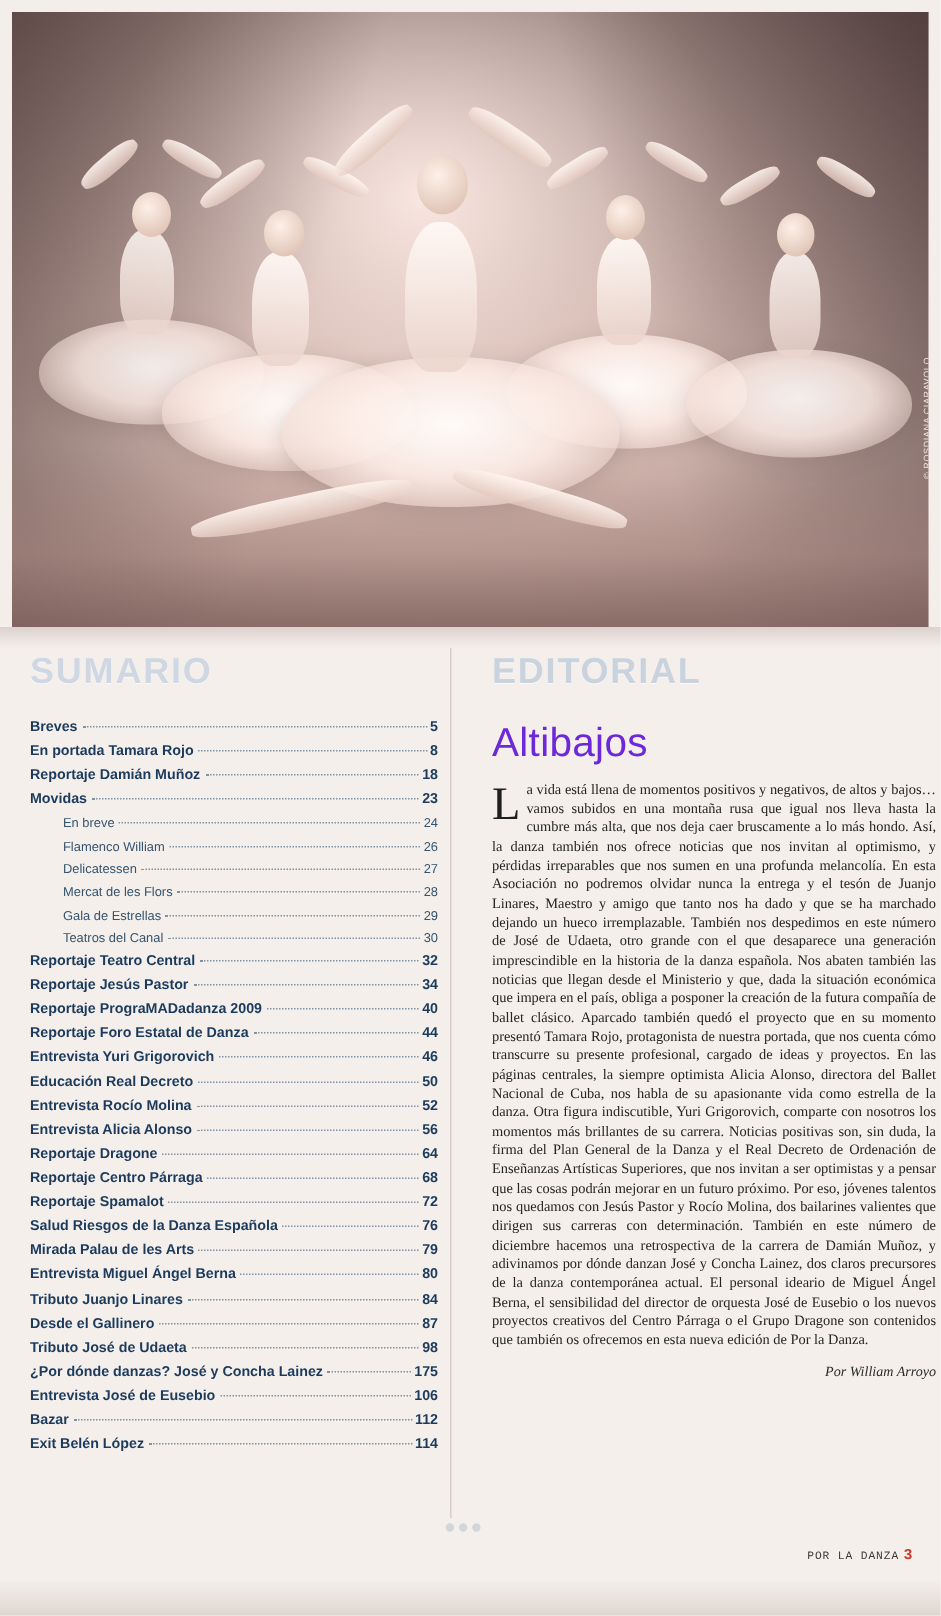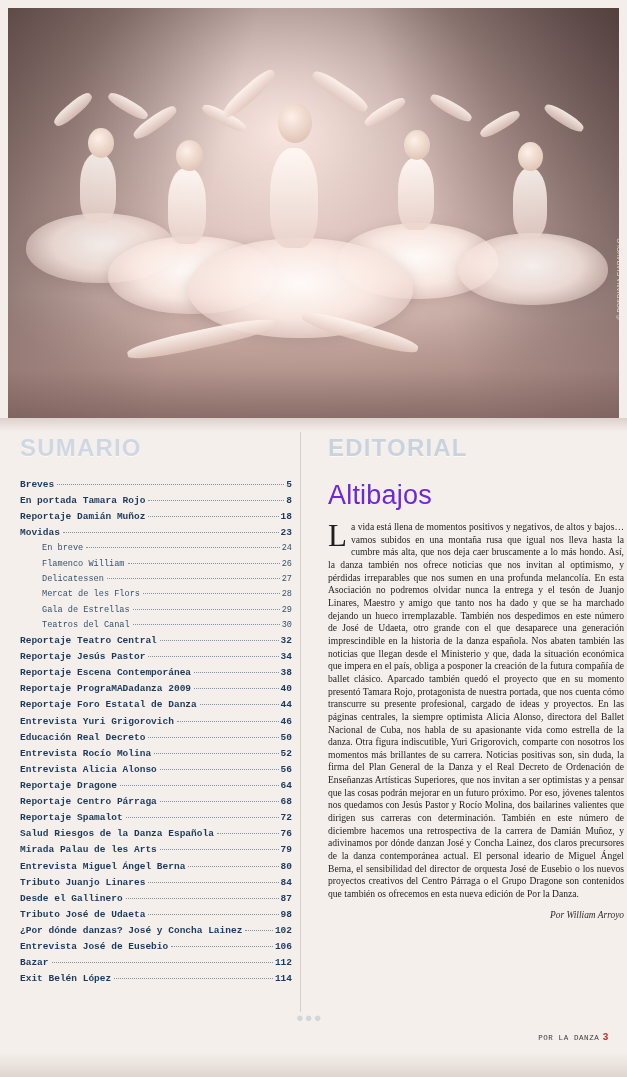--- a/index.html
+++ b/index.html
@@ -127,21 +127,21 @@
     color: #cfd8e2;
     margin: 0 0 18px 0;
     text-shadow: 0 1px 0 rgba(255,255,255,0.6);
   }
   h2.editorial-title {
     color: #c9d3de;
   }
 
   
   .toc {
-    font-family: Liberation Mono, monospace;
+    font-family: Liberation Sans, sans-serif;
     text-align: right;
   }
   .toc-item {
     display: flex;
     align-items: baseline;
     font-size: 9.5px;
     color: #1b3a5c;
     font-weight: bold;
     margin-bottom: 5.2px;
     line-height: 1.15;
@@ -335,25 +335,20 @@
             <span class="toc-label">Reportaje Teatro Central</span>
             <span class="toc-dots"></span>
             <span class="toc-page">32</span>
           </div>
         <div class="toc-item">
             <span class="toc-label">Reportaje Jesús Pastor</span>
             <span class="toc-dots"></span>
             <span class="toc-page">34</span>
           </div>
         <div class="toc-item">
-            <span class="toc-label">Reportaje Escena Contemporánea</span>
-            <span class="toc-dots"></span>
-            <span class="toc-page">38</span>
-          </div>
-        <div class="toc-item">
             <span class="toc-label">Reportaje PrograMADadanza 2009</span>
             <span class="toc-dots"></span>
             <span class="toc-page">40</span>
           </div>
         <div class="toc-item">
             <span class="toc-label">Reportaje Foro Estatal de Danza</span>
             <span class="toc-dots"></span>
             <span class="toc-page">44</span>
           </div>
         <div class="toc-item">
@@ -417,21 +412,21 @@
             <span class="toc-page">87</span>
           </div>
         <div class="toc-item">
             <span class="toc-label">Tributo José de Udaeta</span>
             <span class="toc-dots"></span>
             <span class="toc-page">98</span>
           </div>
         <div class="toc-item">
             <span class="toc-label">¿Por dónde danzas? José y Concha Lainez</span>
             <span class="toc-dots"></span>
-            <span class="toc-page">102</span>
+            <span class="toc-page">175</span>
           </div>
         <div class="toc-item">
             <span class="toc-label">Entrevista José de Eusebio</span>
             <span class="toc-dots"></span>
             <span class="toc-page">106</span>
           </div>
         <div class="toc-item">
             <span class="toc-label">Bazar</span>
             <span class="toc-dots"></span>
             <span class="toc-page">112</span>

